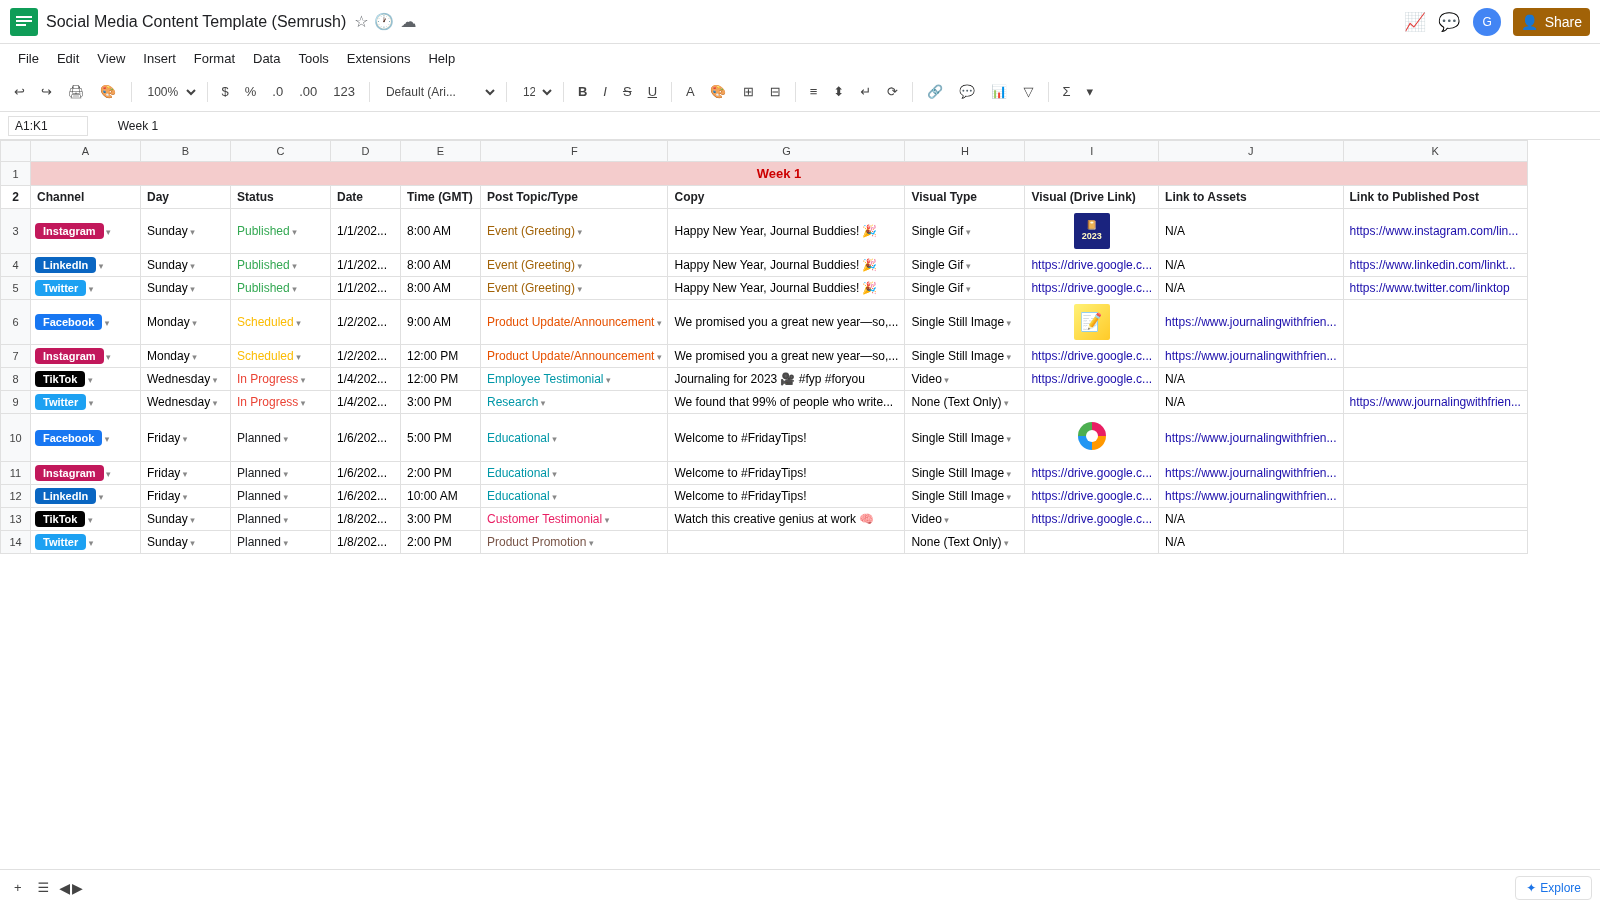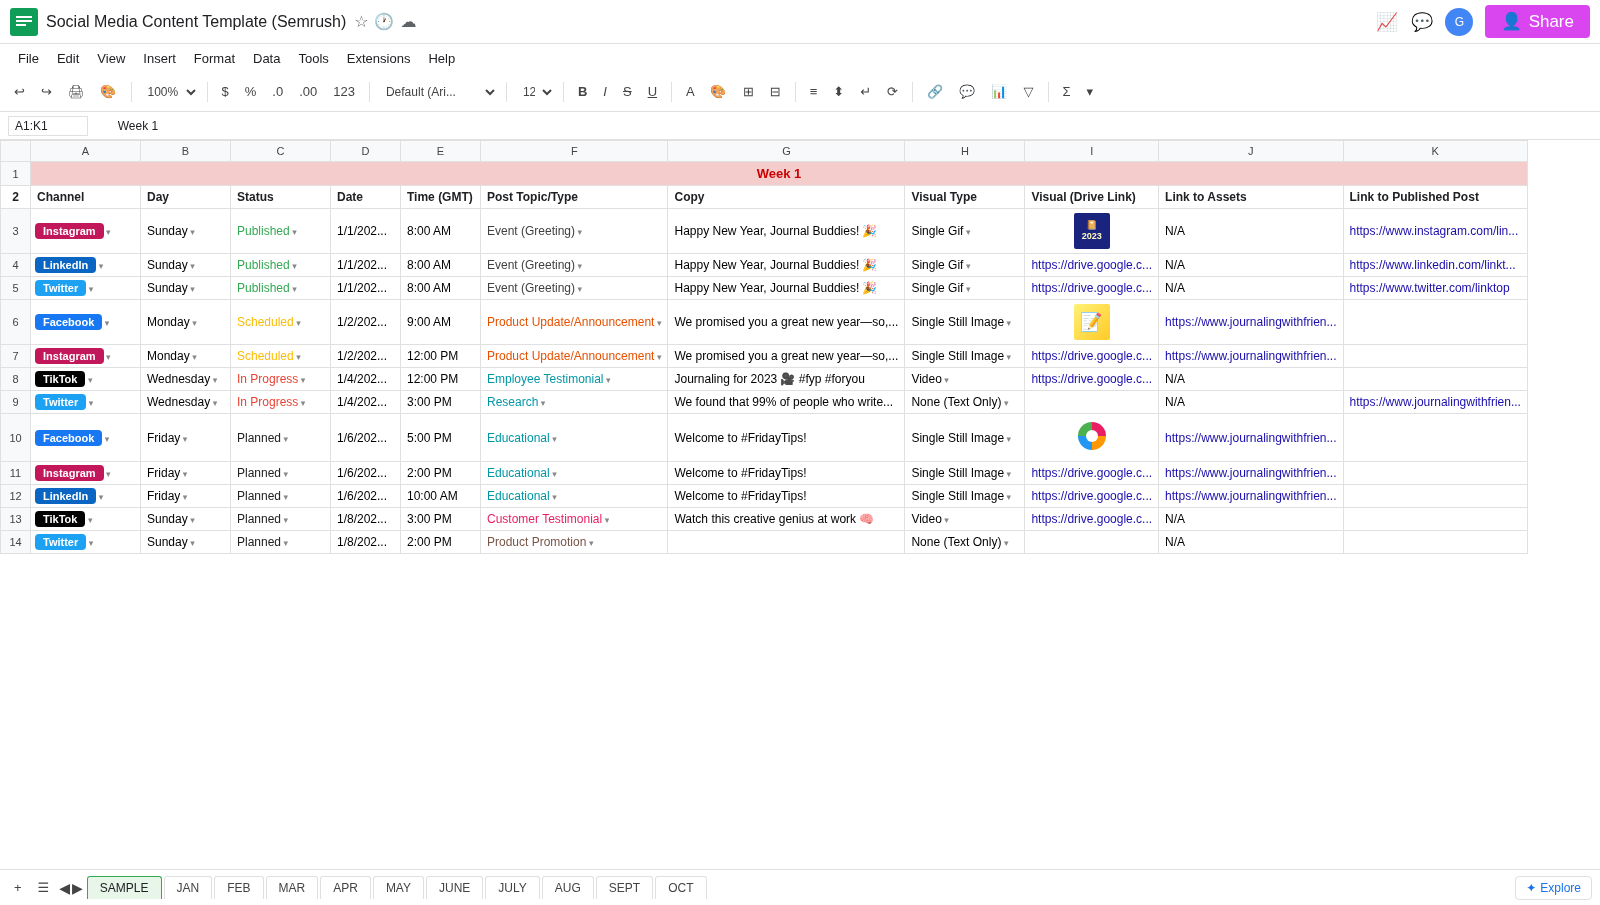--- a/index.html
+++ b/index.html
@@ -12,22 +12,22 @@
     }
     .app-icon { width: 28px; height: 28px; margin-right: 8px; }
     .doc-title { font-size: 16px; color: #202124; font-weight: 500; margin-right: 8px; }
     .doc-icons { display: flex; gap: 6px; align-items: center; }
     .doc-icon { font-size: 16px; color: #5f6368; cursor: pointer; }
     .top-right { margin-left: auto; display: flex; align-items: center; gap: 12px; }
     .trending-icon { font-size: 18px; color: #5f6368; }
     .chat-icon { font-size: 18px; color: #5f6368; }
     .avatar-group { display: flex; align-items: center; }
     .share-btn {
-      background: #d946ef; color: #fff; border: none; border-radius: 4px;
-      padding: 6px 16px; font-size: 17px; cursor: pointer; display: flex; align-items: center; gap: 6px;
+      background: #a16207; color: #fff; border: none; border-radius: 4px;
+      padding: 6px 8px; font-size: 14px; cursor: pointer; display: flex; align-items: center; gap: 6px;
     }
 
     
     .menu-bar {
       display: flex; align-items: center; height: 28px;
       background: #fff; padding: 0 10px; gap: 2px;
     }
     .menu-item {
       padding: 4px 8px; font-size: 13px; color: #202124;
       cursor: pointer; border-radius: 3px;
@@ -106,21 +106,21 @@
 
     .dropdown-arrow { font-size: 9px; color: #888; }
 
     
     .status-published { color: #34a853; font-weight: 500; }
     .status-scheduled { color: #fbbc04; font-weight: 500; }
     .status-inprogress { color: #ea4335; font-weight: 500; }
     .status-planned { color: #202124; }
 
     
-    .topic-event { color: #404040; }
+    .topic-event { color: #a16207; }
     .topic-product { color: #e65100; }
     .topic-employee { color: #0097a7; }
     .topic-research { color: #0097a7; }
     .topic-educational { color: #0097a7; }
     .topic-customer { color: #e91e63; }
     .topic-promo { color: #795548; }
 
     
     .link { color: #1a0dab; text-decoration: none; }
 
@@ -511,30 +511,17 @@
 </table>
 </div>
 
 <div class="bottom-bar">
   <button class="toolbar-btn">+</button>
   <button class="toolbar-btn">☰</button>
   <div class="sheet-nav">
     <button class="sheet-nav-btn">◀</button>
     <button class="sheet-nav-btn">▶</button>
   </div>
-  <div id="sheet-tabs" style="display:flex;gap:2px;">
-      <div class="sheet-tab active">SAMPLE</div>
-      <div class="sheet-tab">JAN</div>
-      <div class="sheet-tab">FEB</div>
-      <div class="sheet-tab">MAR</div>
-      <div class="sheet-tab">APR</div>
-      <div class="sheet-tab">MAY</div>
-      <div class="sheet-tab">JUNE</div>
-      <div class="sheet-tab">JULY</div>
-      <div class="sheet-tab">AUG</div>
-      <div class="sheet-tab">SEPT</div>
-      <div class="sheet-tab">OCT</div>
-    </div>
   <button class="explore-btn">
     <span>✦</span>
     <span>Explore</span>
   </button>
 </div>
 
 </body></html>

